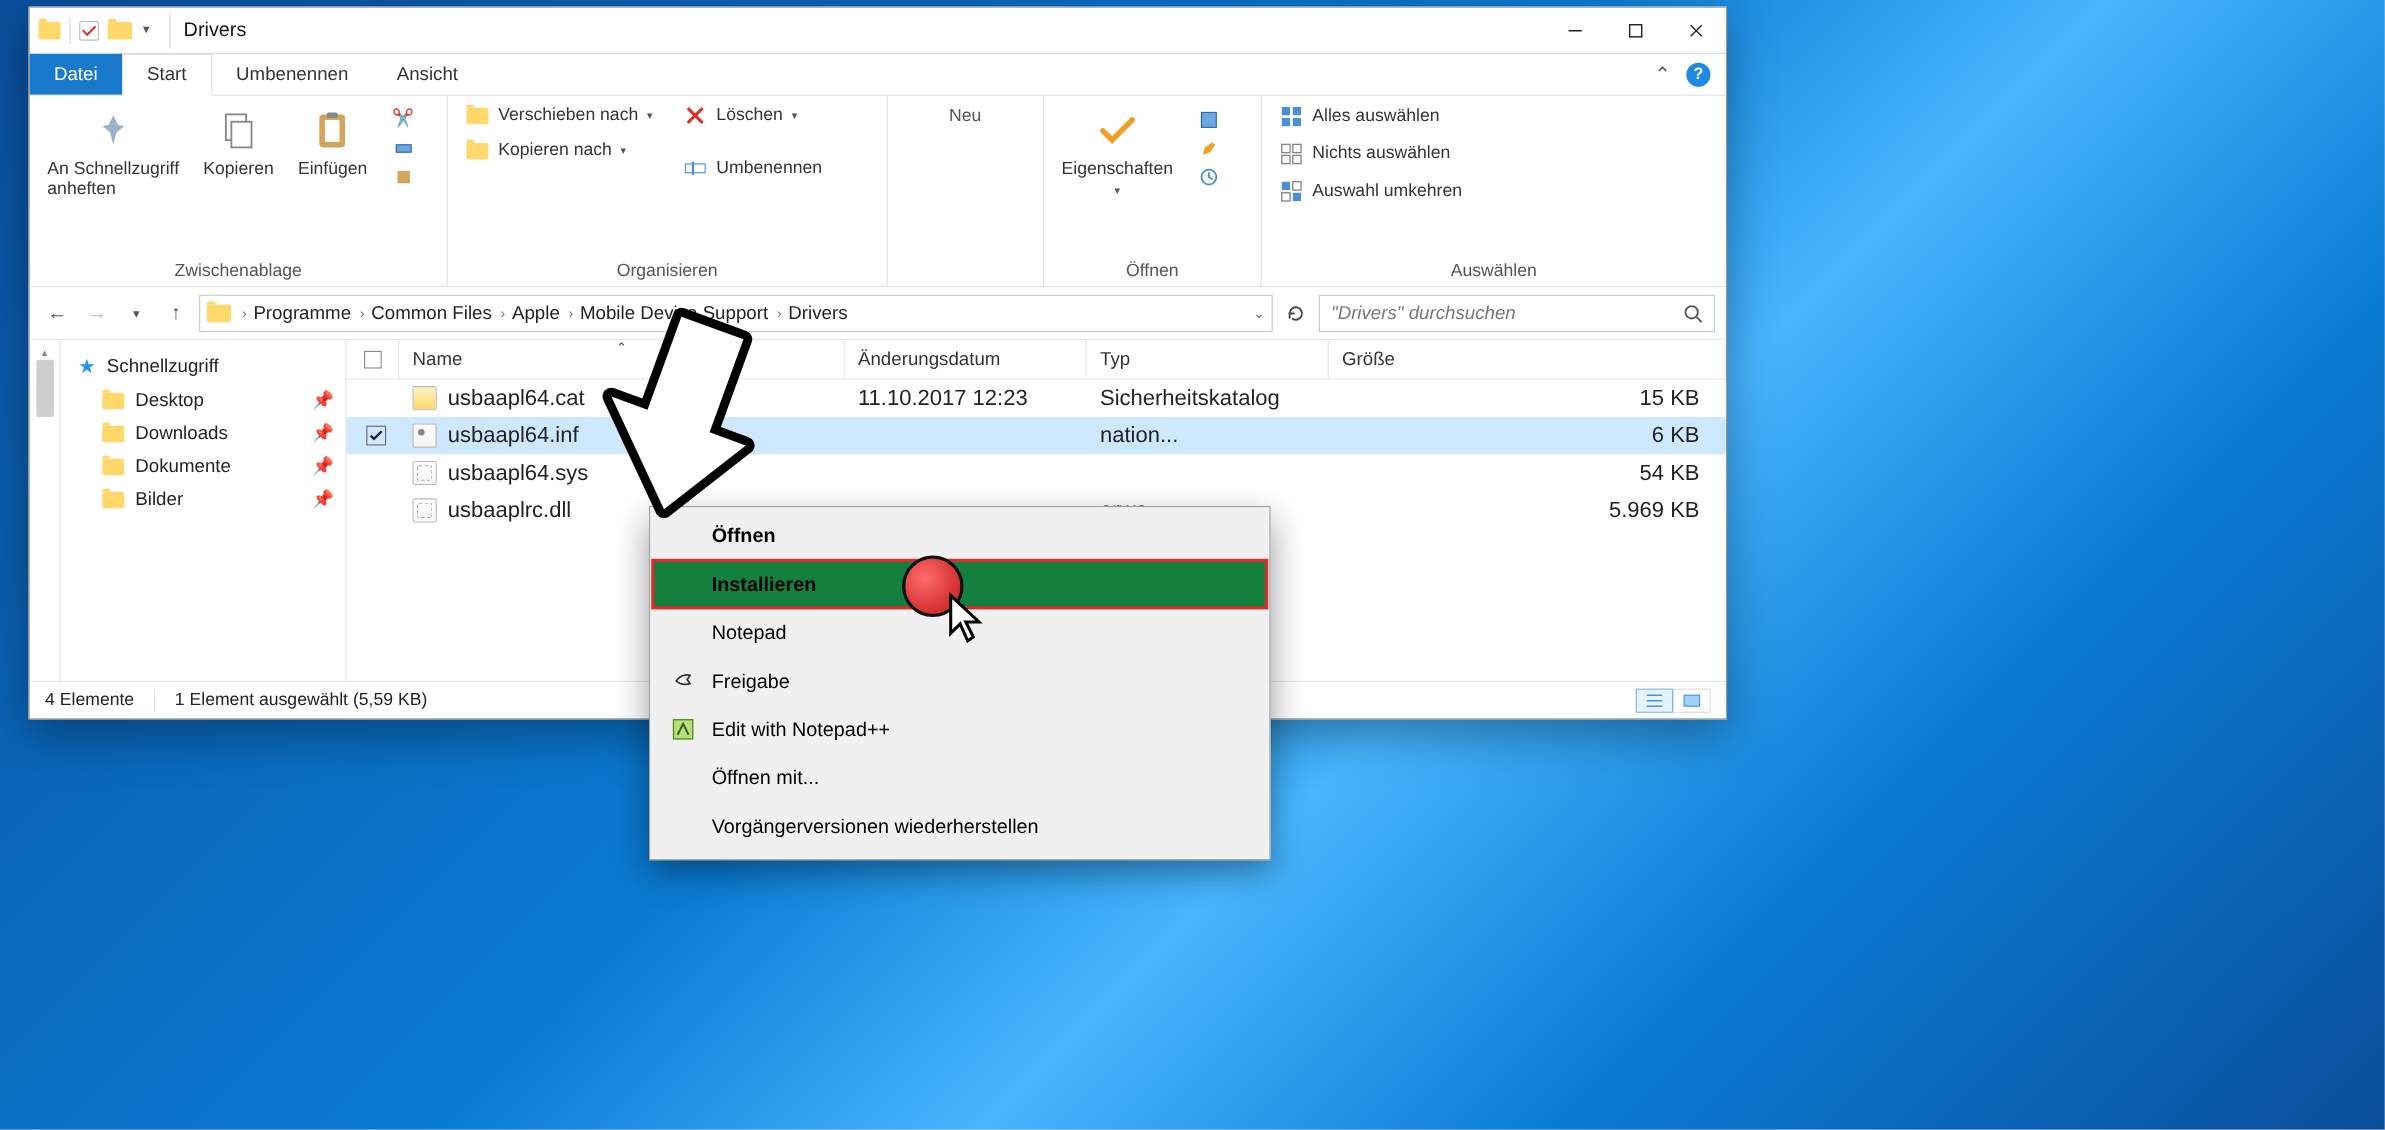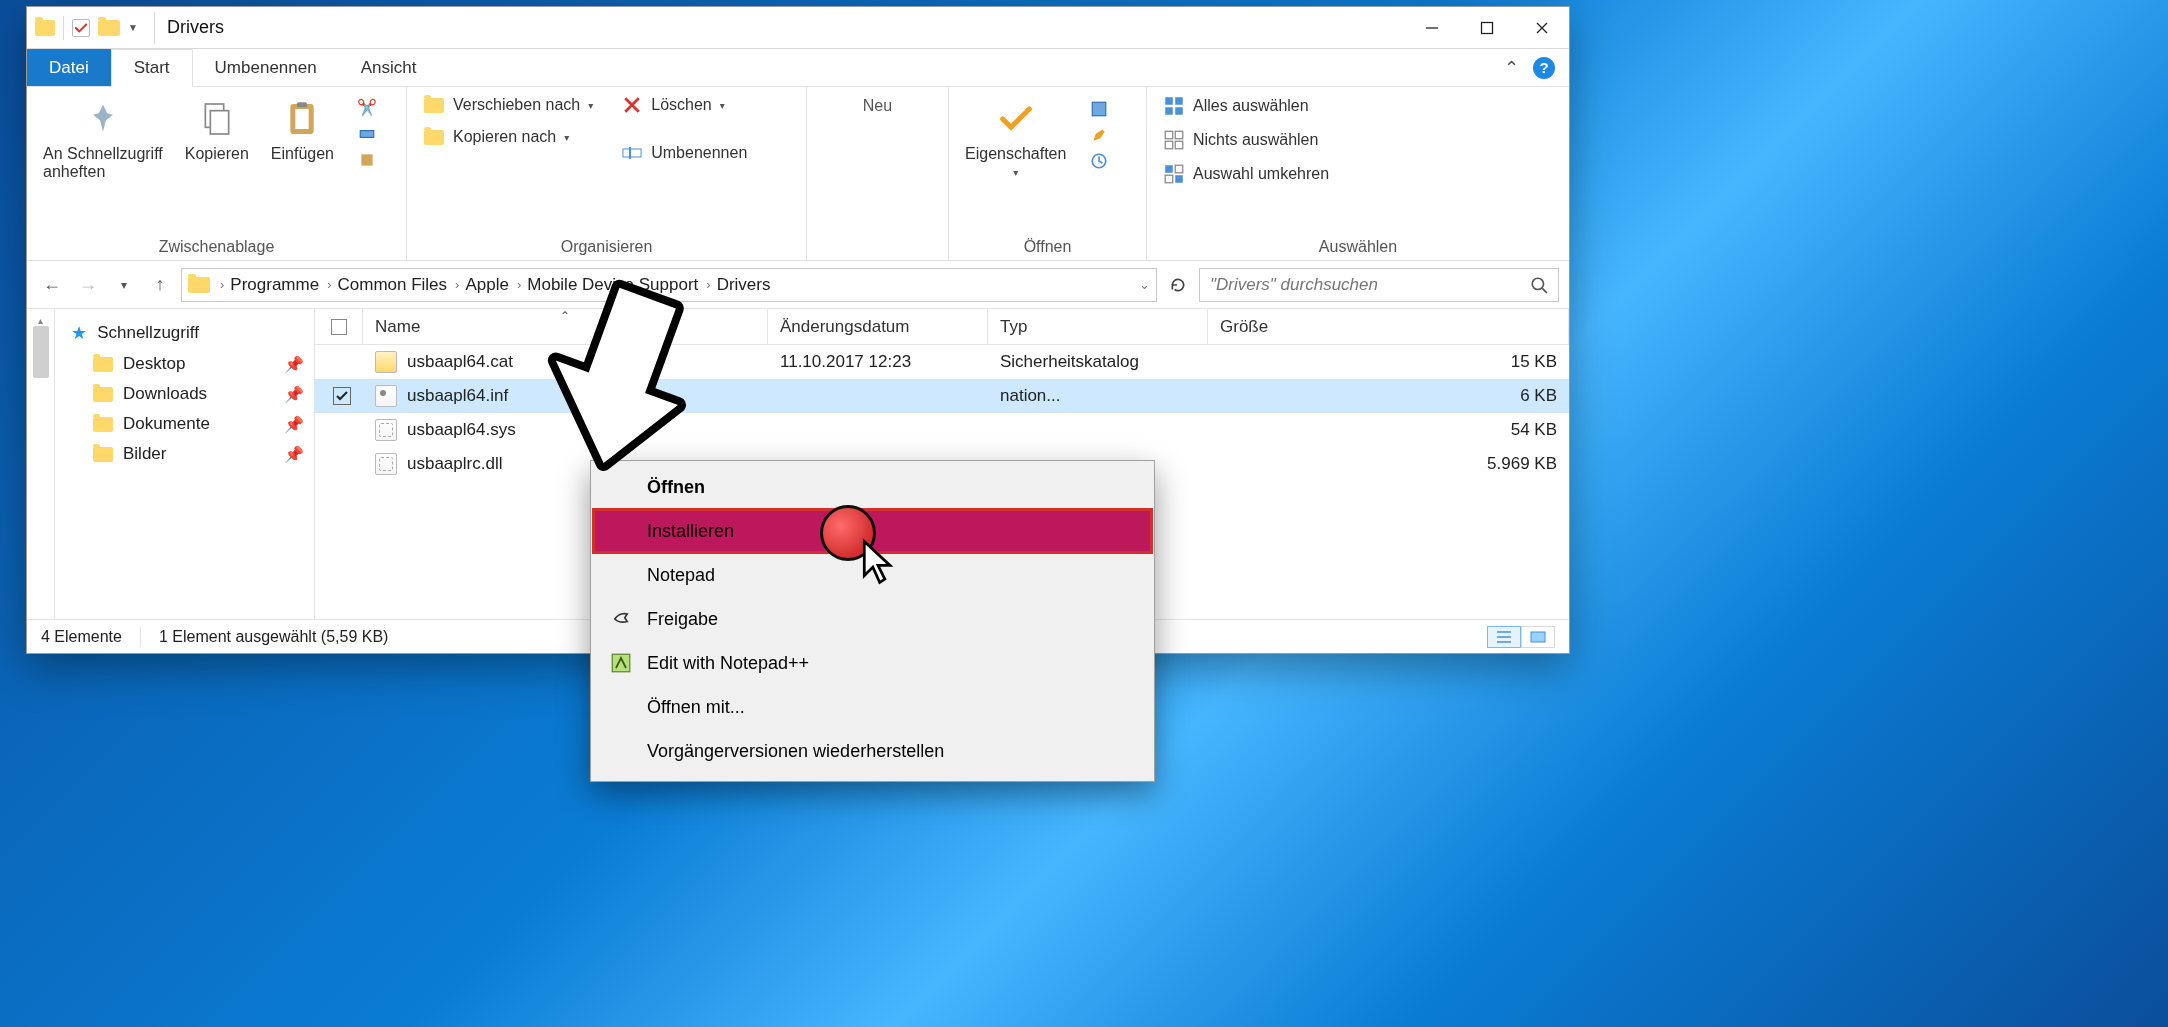--- a/index.html
+++ b/index.html
@@ -86,49 +86,49 @@
   .main{flex:1;display:flex;flex-direction:column}
   .cols{height:36px;border-bottom:1px solid var(--border2);display:flex;align-items:center;font-size:17px;color:#333}
   .cols .c{border-right:1px solid var(--border2);height:100%;display:flex;align-items:center;padding:0 12px}
   .cols .c.cb{width:48px;justify-content:center}
   .cols .c.nm{width:405px;position:relative}
   .sortarr{position:absolute;left:50%;top:0;transform:translateX(-50%);font-size:12px;color:#555}
   .cols .c.dt{width:220px}
   .cols .c.tp{width:220px}
   .cols .c.sz{flex:1}
   .rows{flex:1}
-  .row{height:34px;display:flex;align-items:center;font-size:17px;color:#222}
+  .row{height:34px;display:flex;align-items:center;font-size:20px;color:#222}
   .row.sel{background:var(--sel)}
   .row .c{padding:0 12px;display:flex;align-items:center}
   .row .c.cb{width:48px;justify-content:flex-end}
   .row .c.cb .box{width:18px;height:18px;border:1px solid #666;display:flex;align-items:center;justify-content:center}
   .row .c.nm{width:405px;gap:10px}
   .row .c.dt{width:220px}
   .row .c.tp{width:220px;overflow:hidden;text-overflow:ellipsis;white-space:nowrap}
-  .row .c.sz{flex:1;justify-content:flex-end;padding-right:12px}
+  .row .c.sz{flex:1;justify-content:flex-end;padding-right:24px}
   .fic{width:22px;height:22px;border:1px solid #bbb;border-radius:2px;background:linear-gradient(#fff,#f5f5f5);position:relative}
   .fic.cat{background:linear-gradient(#fff3c4,#ffd86b)}
   .fic.sys::after,.fic.dll::after{content:"";position:absolute;inset:3px;border:1px dashed #aaa;border-radius:2px}
   .fic.inf::after{content:"";position:absolute;left:4px;top:4px;width:6px;height:6px;border-radius:50%;background:#888}
   
   .status{height:34px;border-top:1px solid var(--border2);display:flex;align-items:center;font-size:16px;padding:0 14px;gap:18px;color:#222}
   .status .sep{width:1px;height:20px;background:var(--border2)}
   .views{margin-left:auto;display:flex;gap:0}
   .viewb{width:34px;height:22px;border:1px solid var(--border);display:flex;align-items:center;justify-content:center}
   
   .ctx{
     position:absolute;left:590px;top:460px;width:565px;
     background:#f0f0f0;border:1px solid #a0a0a0;box-shadow:0 12px 30px rgba(0,0,0,.4);
     padding:4px 2px 8px;z-index:50;font-size:18px
   }
   .ctx .item{height:44px;display:flex;align-items:center;gap:12px;padding:0 14px;white-space:nowrap}
   .ctx .ic{width:28px;display:flex;justify-content:center}
   .ctx .bold{font-weight:600;color:#000}
   .ctx .item.hi{
-    background:#be185d;outline:3px solid #d32f2f;outline-offset:-2px;
+    background:#15803d;outline:3px solid #d32f2f;outline-offset:-2px;font-weight:bold;
   }
   
   .bigarrow{position:absolute;left:505px;top:275px;z-index:70;pointer-events:none}
   
   .reddot{position:absolute;left:820px;top:505px;width:56px;height:56px;border-radius:50%;background:radial-gradient(circle at 35% 35%,#ff6b6b,#d32f2f 70%);border:3px solid #111;z-index:60;pointer-events:none}
   .cursor{position:absolute;left:858px;top:538px;z-index:65;pointer-events:none}
   
   svg{display:block}
 </style>
 </head>

